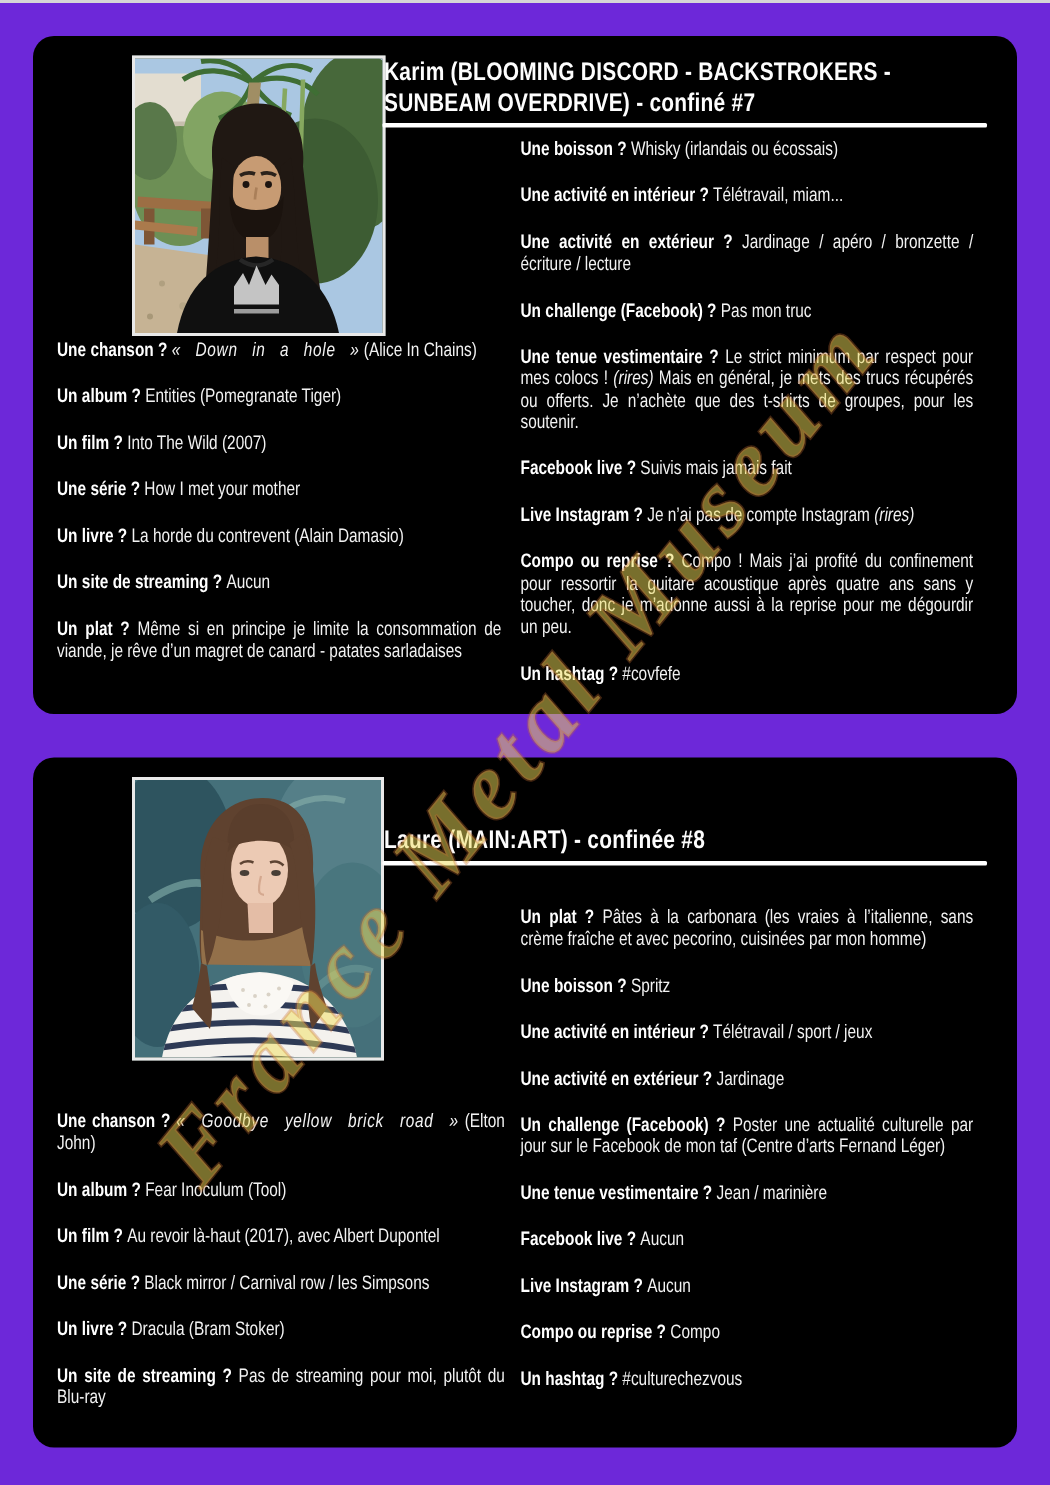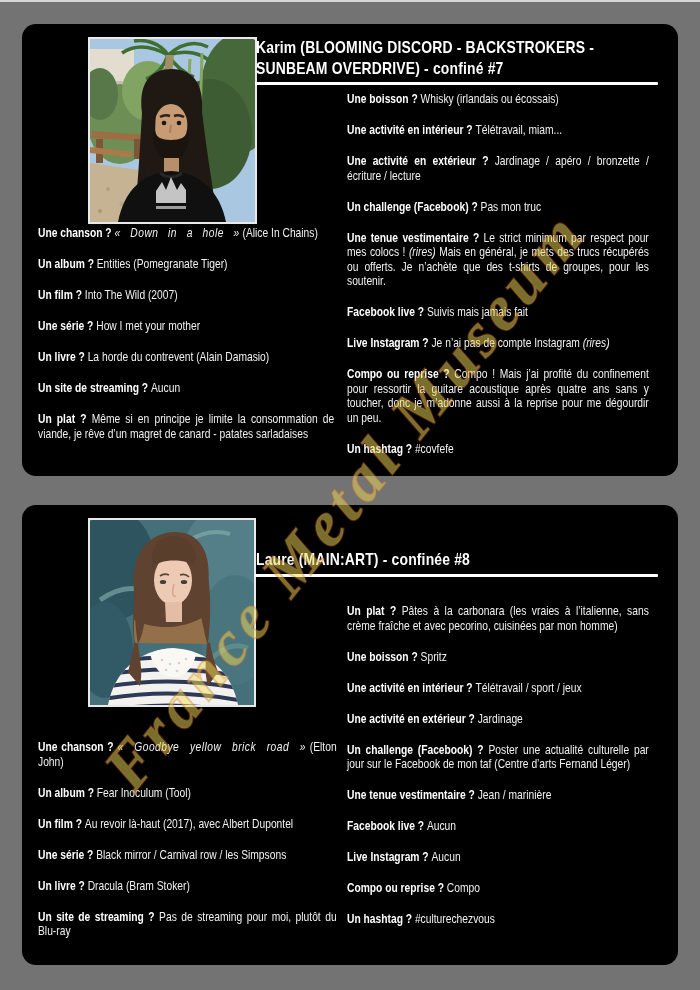--- a/index.html
+++ b/index.html
@@ -1,18 +1,18 @@
 <!DOCTYPE html>
 <html><head>
 <meta charset="utf-8">
 <style>
   html,body{margin:0;padding:0;background:#ffffff;}
   body{width:700px;height:990px;position:relative;overflow:hidden;
        font-family:"Liberation Sans",sans-serif;}
-  .page{position:absolute;inset:0;background:#737373;}
+  .page{position:absolute;inset:0;background:#6d28d9;}
   .top-artifact{position:absolute;top:0;left:0;width:100%;height:2px;background:#d6d6d6;}
 
   .panel{position:absolute;left:22px;width:656px;background:#000000;border-radius:14px;color:#ffffff;}
   #panel-karim{top:24px;height:452px;}
   #panel-laure{top:505px;height:460px;}
 
   .photo{position:absolute;left:66px;top:13px;margin:0;padding:0;border:2px solid #e9e9e9;
          overflow:hidden;background:#6c7f74;box-sizing:content-box;}
   #photo-karim{width:165px;height:183px;}
   #photo-laure{width:164px;height:185px;}

